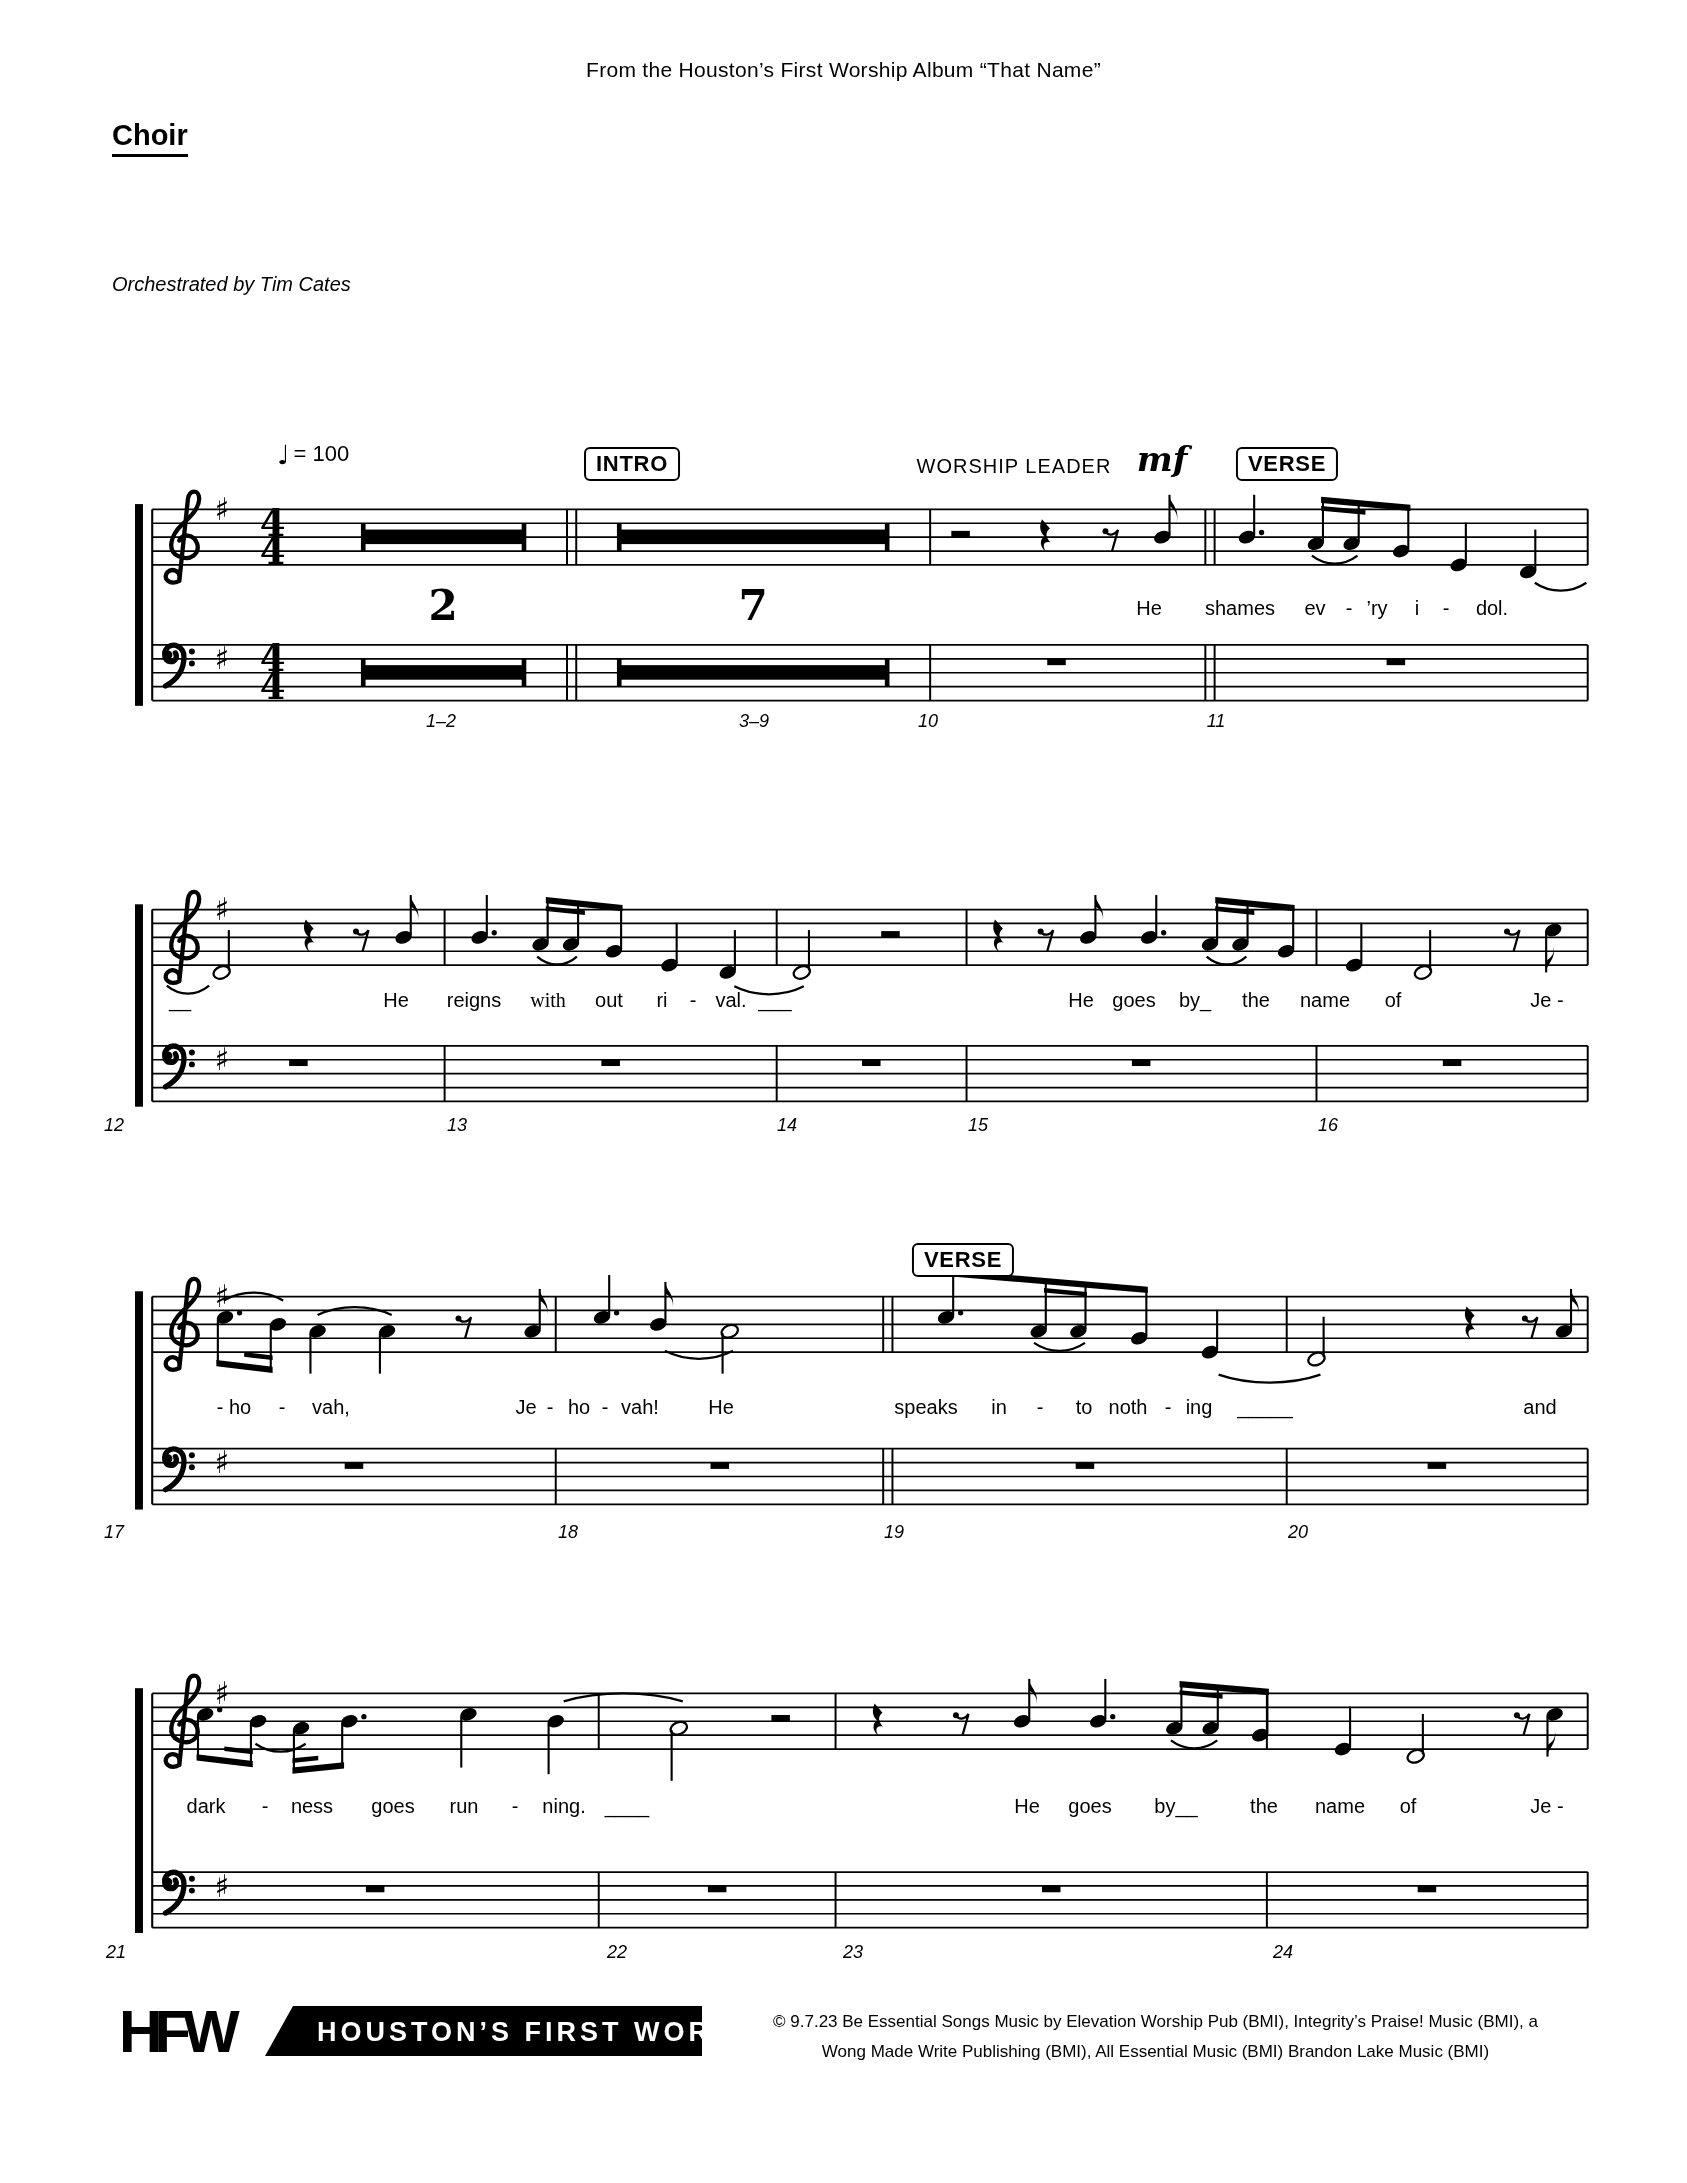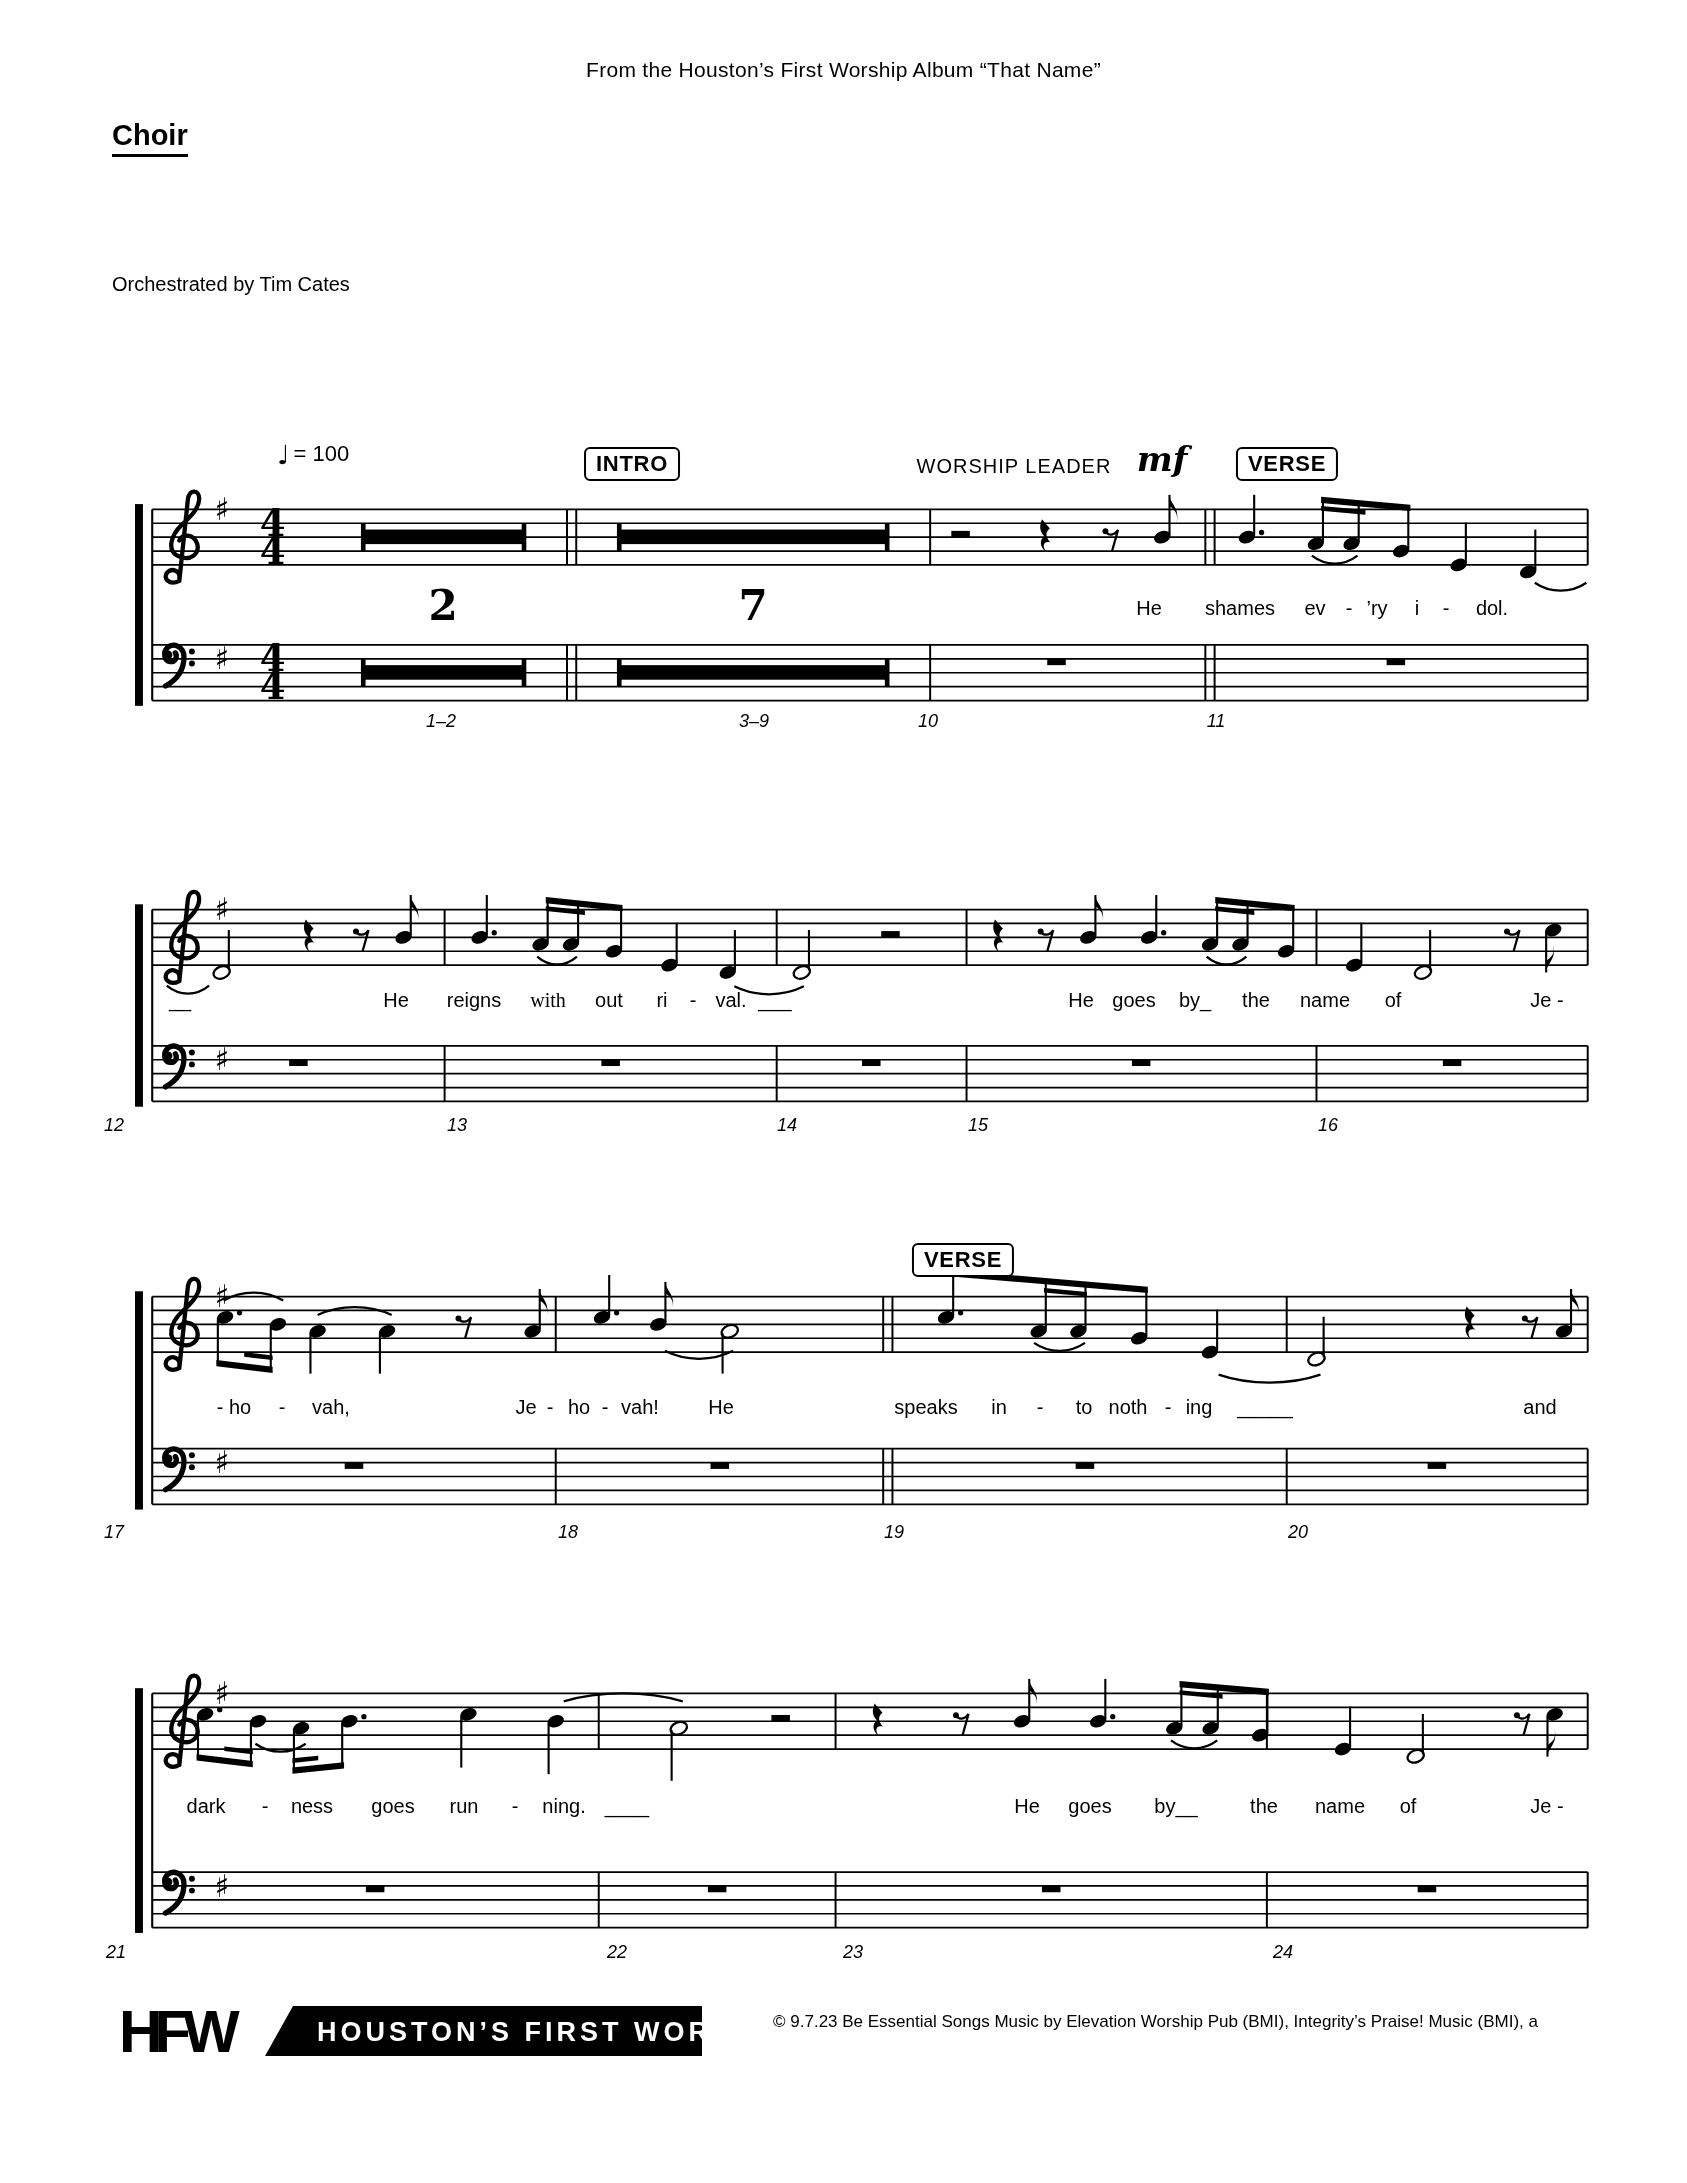--- a/index.html
+++ b/index.html
@@ -3,21 +3,21 @@
 <meta charset="utf-8">
 <style>
   html,body{margin:0;padding:0;background:#888;}
   .page{position:relative;width:1687px;height:2183px;background:#ffffff;
         font-family:"Liberation Sans",sans-serif;color:#000;overflow:hidden;}
   #score{position:absolute;left:0;top:0;}
   .album{position:absolute;top:58px;left:0;width:100%;text-align:center;font-size:21px;letter-spacing:0.3px;}
   .part{position:absolute;left:112px;top:119px;font-size:29px;font-weight:bold;
         border-bottom:3.3px solid #000;padding-bottom:2px;}
   .title{position:absolute;top:148px;left:0;width:100%;text-align:center;font-size:69px;font-weight:bold;}
-  .orch{position:absolute;left:112px;top:273px;font-size:20px;}
+  .orch{position:absolute;left:112px;top:273px;font-size:20px;font-style:italic;}
   .credits{position:absolute;right:105px;top:270px;text-align:right;font-size:20px;line-height:33px;}
   .tempo{position:absolute;left:277px;top:439px;font-size:22px;font-weight:500;white-space:nowrap;}
   .tempo .nq{font-family:"DejaVu Sans",sans-serif;font-size:26.5px;vertical-align:-2.6px;margin-right:4px;}
   .lyric{position:absolute;transform:translateX(-50%);font-size:20px;white-space:nowrap;}
   .mnum{position:absolute;transform:translateX(-50%);font-family:"DejaVu Serif",serif;
         font-weight:bold;font-size:42px;}
   .num{position:absolute;transform:translateX(-50%);font-style:italic;font-size:18px;}
   .rbox{position:absolute;transform:translate(-50%,-50%);border:2.6px solid #000;border-radius:6px;
         padding:2px 10px;font-size:22px;font-weight:600;letter-spacing:0.7px;background:#fff;white-space:nowrap;}
   .leader{position:absolute;transform:translate(-50%,-50%);font-size:20px;letter-spacing:1px;white-space:nowrap;}
@@ -486,15 +486,16 @@
       <span class="num" style="left: 116px; top: 1942px;">21</span>
       <span class="num" style="left: 617px; top: 1942px;">22</span>
       <span class="num" style="left: 853px; top: 1942px;">23</span>
       <span class="num" style="left: 1283px; top: 1942px;">24</span>
     </div>
 
   <div class="hfw">HFW</div>
   <div class="banner">HOUSTON’S FIRST WORSHIP</div>
   <div class="copy">
     <div>© 9.7.23 Be Essential Songs Music by Elevation Worship Pub (BMI), Integrity’s Praise! Music (BMI), a</div>
+    <div>Wong Made Write Publishing (BMI), All Essential Music (BMI) Brandon Lake Music (BMI)</div>
   </div>
 </div>
 
 
 </body></html>

